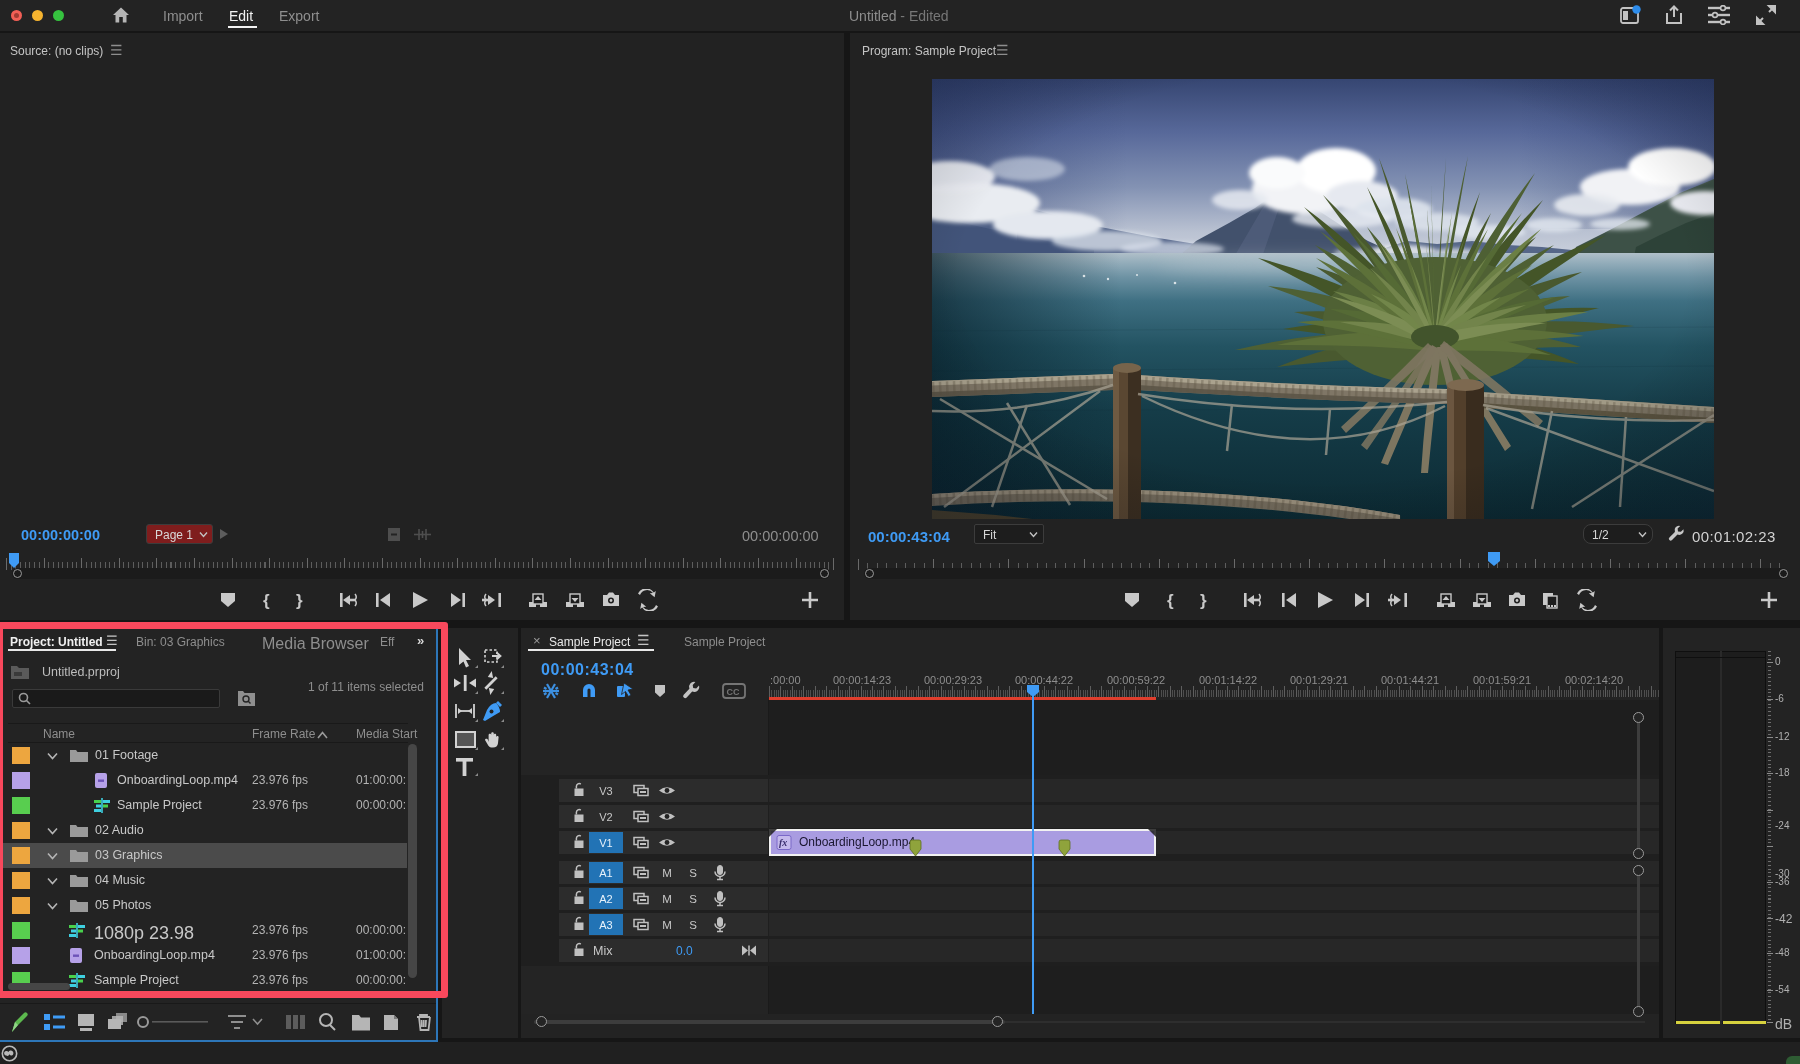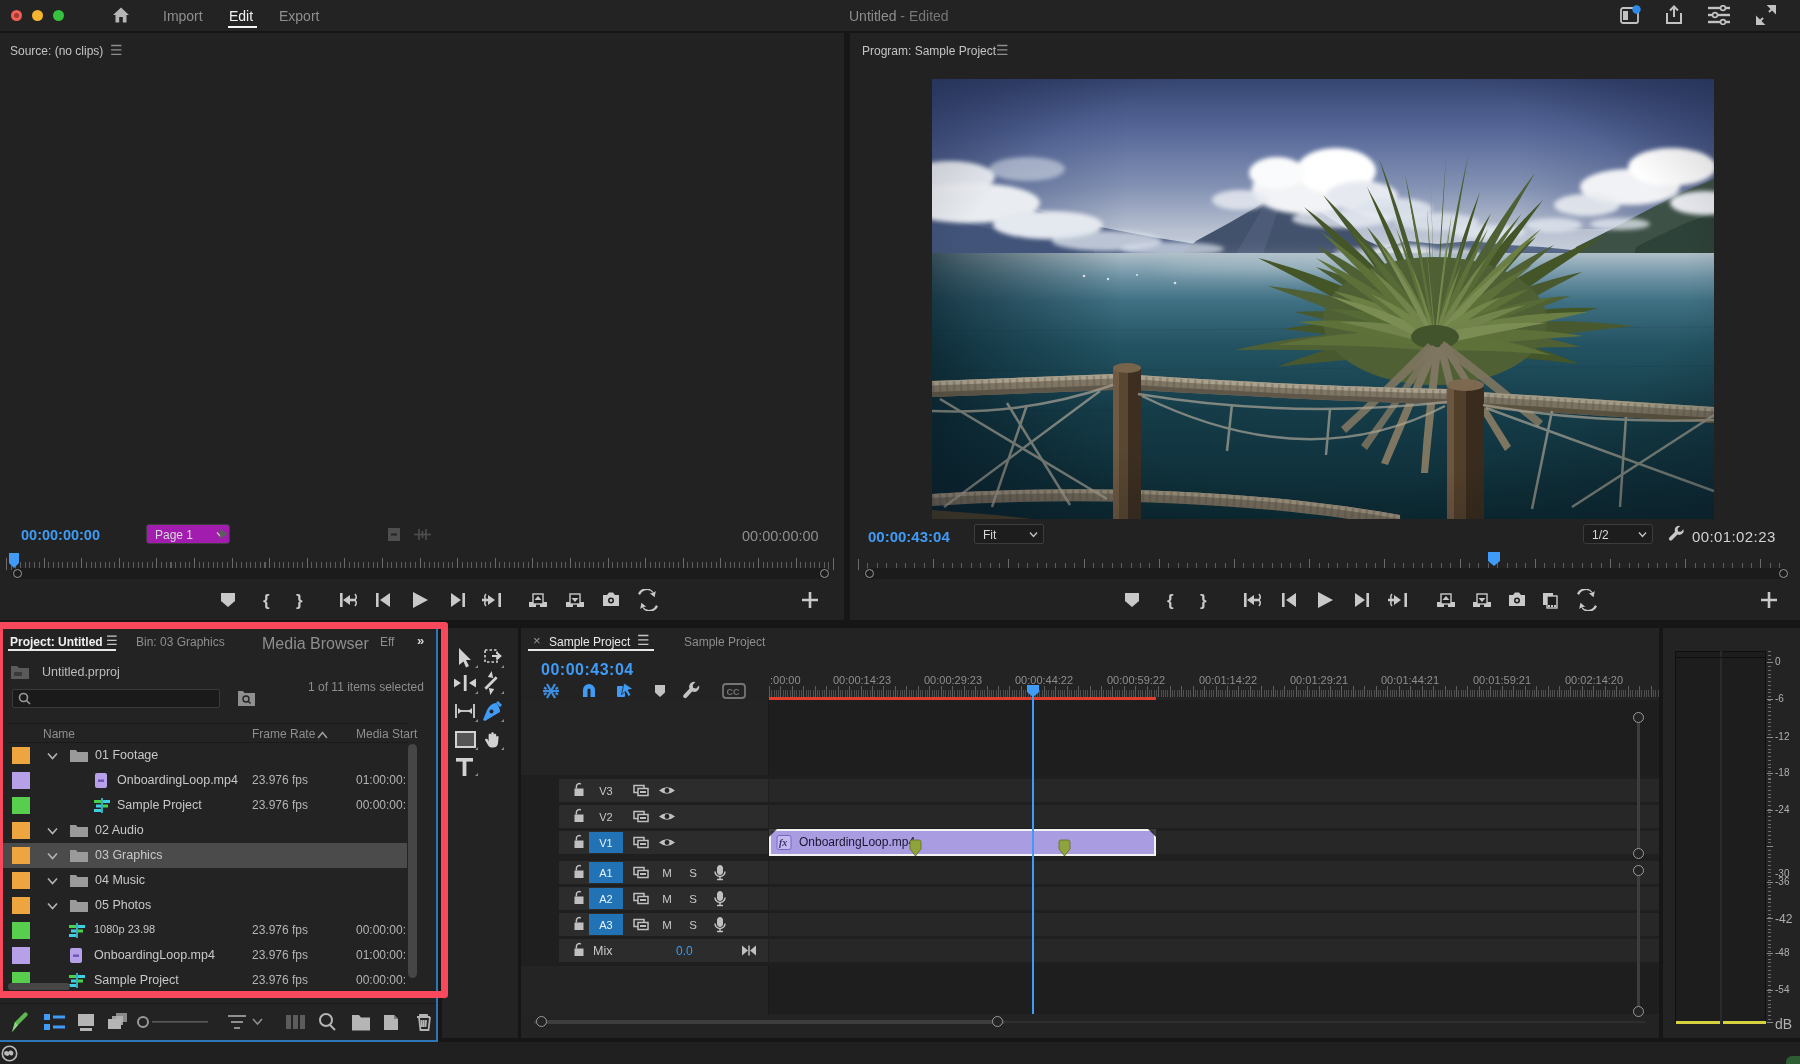--- a/index.html
+++ b/index.html
@@ -55,21 +55,21 @@
         <path d="M2 14 L2 20 L8 20 Z"></path>
       <line x1="14" y1="8" x2="19" y2="3"></line>
         <path d="M14 2 L20 2 L20 8 Z"></path>
     </g>
   </svg>
 
   <div class="panel" id="src" style="left:0;top:33px;width:844px;height:587px;background:#222222;">
     <div class="abs" style="left:10px;top:11px;font-size:12px;color:#c4c4c4;">Source: (no clips)</div>
     <div class="abs dim" style="left:110px;top:9px;font-size:14px;">☰</div>
     <div class="abs tc-blue" style="left:21px;top:494px;font-size:14.5px;">00:00:00:00</div>
-    <div class="abs" style="left:146px;top:491px;width:84px;height:20px;background:#a21caf;border:1px solid #3c3c3c;border-radius:3px;">
+    <div class="abs" style="left:146px;top:491px;width:67px;height:20px;background:#7f1d1d;border:1px solid #3c3c3c;border-radius:3px;">
       <span style="position:absolute;left:8px;top:3px;font-size:12px;color:#d8d8d8;">Page 1</span>
       <svg style="position:absolute;right:4px;top:6px;" width="9" height="7" viewBox="0 0 9 7">
           <path d="M1 1.5 L4.5 5.5 L8 1.5" stroke="#c2c2c2" stroke-width="1.4" fill="none"></path>
         </svg>
     </div>
     <svg class="abs" style="left:218px;top:495px;" width="12" height="12" viewBox="0 0 12 12">
         <path d="M2 1 L10 6 L2 11 Z" fill="#5d5d5d"></path>
       </svg>
     <svg class="abs" style="left:387px;top:495px;" width="14" height="13" viewBox="0 0 14 13">
         <rect x="1" y="0" width="12" height="13" fill="#4e4e4e"></rect>
@@ -352,21 +352,21 @@
         <rect x="0" y="0" width="782" height="440" fill="url(#vig)"></rect>
       </svg>
     </div>
     <div class="abs tc-blue" style="left:18px;top:495px;font-size:15px;">00:00:43:04</div>
     <div class="abs" style="left:124px;top:491px;width:70px;height:20px;background:#1d1d1d;border:1px solid #3c3c3c;border-radius:2px;">
       <span style="position:absolute;left:8px;top:3px;font-size:12px;color:#d8d8d8;">Fit</span>
       <svg style="position:absolute;right:5px;top:6px;" width="9" height="7" viewBox="0 0 9 7">
           <path d="M1 1.5 L4.5 5.5 L8 1.5" stroke="#c2c2c2" stroke-width="1.4" fill="none"></path>
         </svg>
     </div>
-    <div class="abs" style="left:733px;top:491px;width:70px;height:20px;background:#1d1d1d;border:1px solid #3c3c3c;border-radius:3px;">
+    <div class="abs" style="left:733px;top:491px;width:70px;height:20px;background:#1d1d1d;border:1px solid #3c3c3c;border-radius:8px;">
       <span style="position:absolute;left:8px;top:3px;font-size:12px;color:#d8d8d8;">1/2</span>
       <svg style="position:absolute;right:5px;top:6px;" width="9" height="7" viewBox="0 0 9 7">
           <path d="M1 1.5 L4.5 5.5 L8 1.5" stroke="#c2c2c2" stroke-width="1.4" fill="none"></path>
         </svg>
     </div>
     <svg class="abs" style="left:818px;top:492px;" width="17" height="17" viewBox="0 0 17 17">
       <path d="M15.5 4.2 a4.4 4.4 0 0 1 -6 5.3 L4 15 a1.8 1.8 0 0 1 -2.6 -2.6 L6.9 7 a4.4 4.4 0 0 1 5.3 -6 L9.6 3.6 L10 6.4 L12.9 6.8 Z" fill="#c8c8c8"></path>
     </svg>
     <div class="abs" style="left:842px;top:495px;font-size:15px;color:#d2d2d2;letter-spacing:0.4px;">00:01:02:23</div>
     <div class="abs" style="left:8px;top:530px;width:924px;height:7px;background:repeating-linear-gradient(90deg,#5d5d5d 0 1px,transparent 1px 9.4px);"></div>
@@ -514,21 +514,21 @@
     <div class="abs" style="left:95px;top:270px;font-size:12.5px;color:#c8c8c8;">05 Photos</div>
     <div class="abs" style="left:12px;top:294px;width:18px;height:17px;background:#58ce4f;"></div>
     <svg class="abs" style="left:69px;top:295px;" width="16" height="15" viewBox="0 0 16 15">
         <line x1="8" y1="0" x2="8" y2="15" stroke="#3ecfe0" stroke-width="1.6"></line>
         <rect x="0" y="2" width="7" height="3" fill="#48d14d"></rect>
         <rect x="9" y="2" width="7" height="3" fill="#3ecfe0"></rect>
         <rect x="2" y="6.5" width="5" height="3" fill="#3ecfe0"></rect>
         <rect x="9" y="6.5" width="5" height="3" fill="#48d14d"></rect>
         <rect x="0" y="11" width="7" height="3" fill="#3ecfe0"></rect>
       </svg>
-    <div class="abs" style="left:94px;top:295px;font-size:11px;color:#c8c8c8;">1080p 23.98</div>
+    <div class="abs" style="left:94px;top:295px;font-size:18px;color:#c8c8c8;">1080p 23.98</div>
     <div class="abs" style="left:252px;top:295px;font-size:12px;color:#b4b4b4;">23.976 fps</div>
     <div class="abs" style="left:356px;top:295px;font-size:12px;color:#b4b4b4;">00:00:00:</div>
     <div class="abs" style="left:12px;top:319px;width:18px;height:17px;background:#b6a1e8;"></div>
     <svg class="abs" style="left:69px;top:320px;" width="14" height="15" viewBox="0 0 14 15">
         <rect x="1" y="0" width="12" height="15" rx="2" fill="#b6a1e8"></rect>
         <rect x="4" y="6.5" width="6" height="2.4" fill="#6d53b8"></rect>
       </svg>
     <div class="abs" style="left:94px;top:320px;font-size:12.5px;color:#c8c8c8;">OnboardingLoop.mp4</div>
     <div class="abs" style="left:252px;top:320px;font-size:12px;color:#b4b4b4;">23.976 fps</div>
     <div class="abs" style="left:356px;top:320px;font-size:12px;color:#b4b4b4;">01:00:00:</div>
@@ -855,21 +855,21 @@
     <div class="abs" style="left:60px;top:393px;width:43px;height:3px;background:#d6d13e;"></div>
     <div class="abs" style="left:105px;top:23px;width:3px;height:373px;background:repeating-linear-gradient(180deg,#6e6e6e 0 1px,transparent 1px 3.75px);"></div>
     <div class="abs" style="left:112px;top:28px;font-size:10px;color:#b0b0b0;">0</div>
     <div class="abs" style="left:104px;top:34px;width:6px;height:1px;background:#8a8a8a;"></div>
     <div class="abs" style="left:112px;top:65px;font-size:10px;color:#b0b0b0;">-6</div>
     <div class="abs" style="left:104px;top:71px;width:6px;height:1px;background:#8a8a8a;"></div>
     <div class="abs" style="left:112px;top:103px;font-size:10px;color:#b0b0b0;">-12</div>
     <div class="abs" style="left:104px;top:109px;width:6px;height:1px;background:#8a8a8a;"></div>
     <div class="abs" style="left:112px;top:139px;font-size:10px;color:#b0b0b0;">-18</div>
     <div class="abs" style="left:104px;top:145px;width:6px;height:1px;background:#8a8a8a;"></div>
-    <div class="abs" style="left:112px;top:176px;font-size:10px;color:#b0b0b0;">-24</div>
+    <div class="abs" style="left:112px;top:192px;font-size:10px;color:#b0b0b0;">-24</div>
     <div class="abs" style="left:104px;top:182px;width:6px;height:1px;background:#8a8a8a;"></div>
     <div class="abs" style="left:112px;top:212px;font-size:10px;color:#b0b0b0;margin-top:28px;">-30</div>
     <div class="abs" style="left:104px;top:218px;width:6px;height:1px;background:#8a8a8a;"></div>
     <div class="abs" style="left:112px;top:248px;font-size:10px;color:#b0b0b0;">-36</div>
     <div class="abs" style="left:104px;top:254px;width:6px;height:1px;background:#8a8a8a;"></div>
     <div class="abs" style="left:112px;top:284px;font-size:12px;color:#b0b0b0;text-align:center;">-42</div>
     <div class="abs" style="left:104px;top:290px;width:6px;height:1px;background:#8a8a8a;"></div>
     <div class="abs" style="left:112px;top:319px;font-size:10px;color:#b0b0b0;">-48</div>
     <div class="abs" style="left:104px;top:325px;width:6px;height:1px;background:#8a8a8a;"></div>
     <div class="abs" style="left:112px;top:356px;font-size:10px;color:#b0b0b0;">-54</div>

